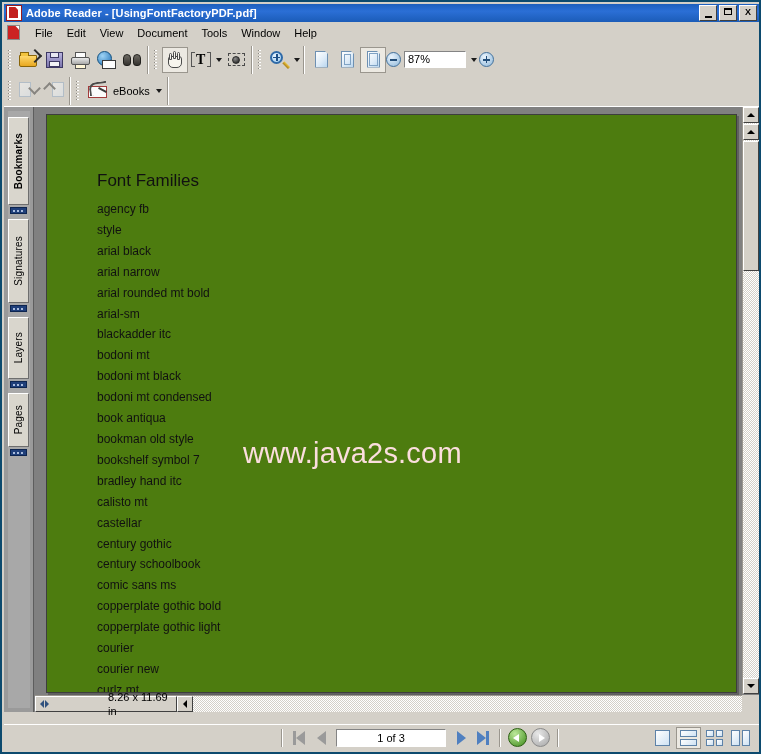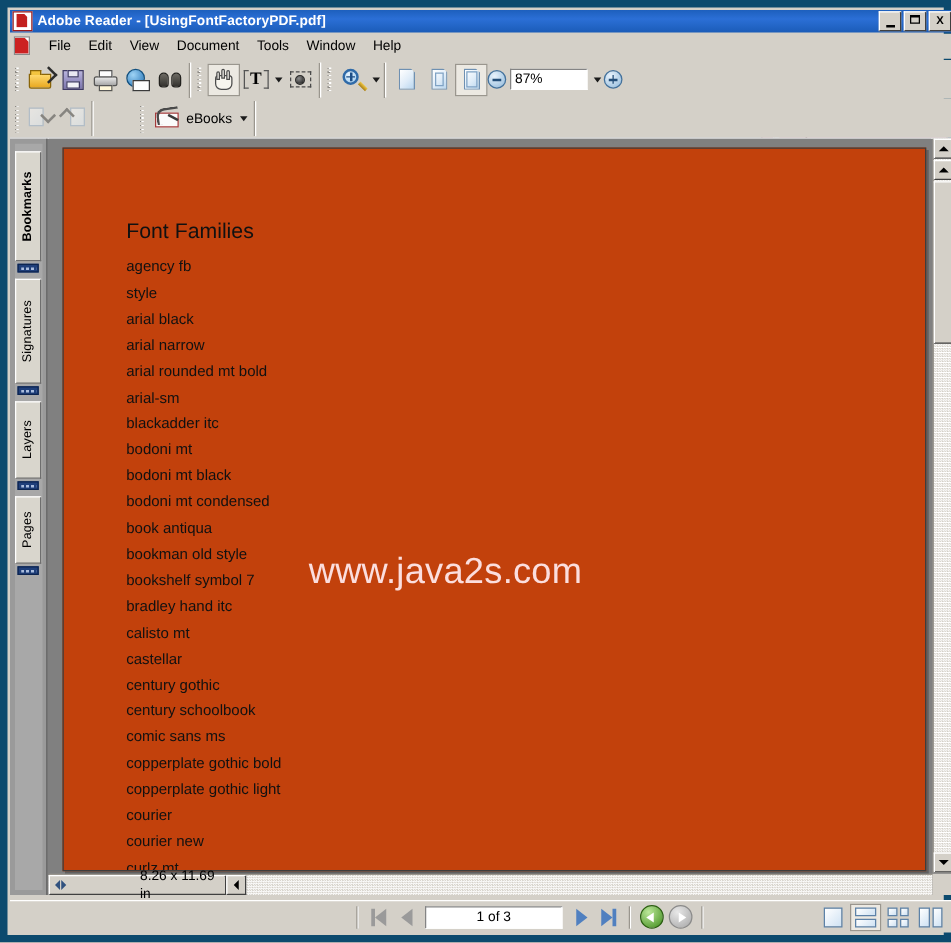--- a/index.html
+++ b/index.html
@@ -13,21 +13,21 @@
     overflow: hidden;
     font-family: "Liberation Sans", sans-serif;
     font-size: 11px;
     -webkit-font-smoothing: none;
   }
   .app {
     position: relative;
     width: 761px;
     height: 754px;
     background: #d4d0c8;
-    border: 6px solid #0c4a6e;
+    border: 2px solid #0c4a6e;
     box-sizing: border-box;
   }
 
   
   .titlebar {
     position: absolute;
     left: 2px; top: 2px;
     width: 755px; height: 18px;
     background: linear-gradient(to bottom, #1d5fbd 0%, #2b6fd6 40%, #1b5cb8 100%);
     display: flex;
@@ -137,21 +137,21 @@
   .toolbar {
     position: absolute;
     left: 2px;
     width: 755px;
     background: #d4d0c8;
     box-sizing: border-box;
     display: flex;
     align-items: center;
   }
   .toolbar-1 { top: 42px; height: 31px; }
-  .toolbar-2 { top: 73px; height: 31px; gap: 32px; }
+  .toolbar-2 { top: 73px; height: 31px; }
 
   .tgroup {
     display: flex;
     align-items: center;
     height: 28px;
     padding: 0 2px;
     border-right: 1px solid #ffffff;
     box-shadow: inset -2px 0 0 -1px #9a968e;
     margin-right: 1px;
   }
@@ -625,21 +625,21 @@
   .page-frame {
     position: absolute;
     left: 31px; top: 0;
     right: 18px; bottom: 18px;
     background: #808080;
   }
   .page-sheet {
     position: absolute;
     left: 11px; top: 7px;
     right: 4px; bottom: 1px;
-    background: #c2410c;
+    background: #4d7c0f;
     border: 1px solid #3d3d3d;
     box-shadow: 2px 2px 0 rgba(0,0,0,0.25);
     overflow: hidden;
     padding-left: 43px;
   }
   .doc-title {
     position: absolute;
     left: 50px; top: 56px;
     font-size: 17px;
     color: #111;

